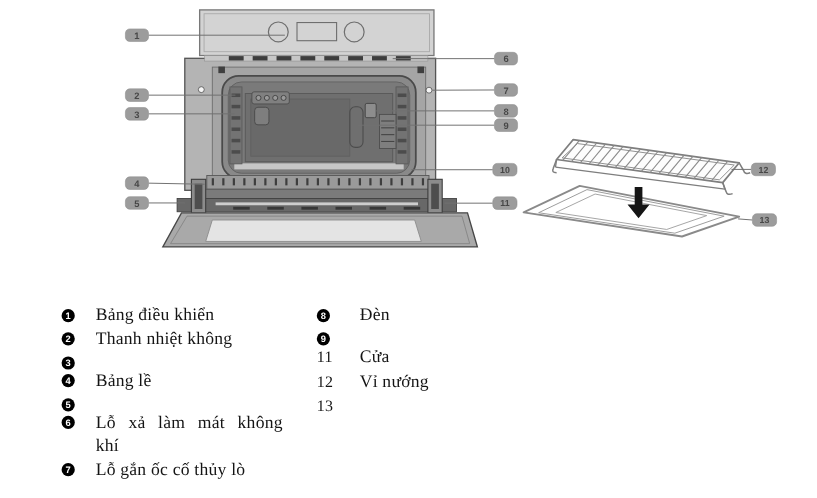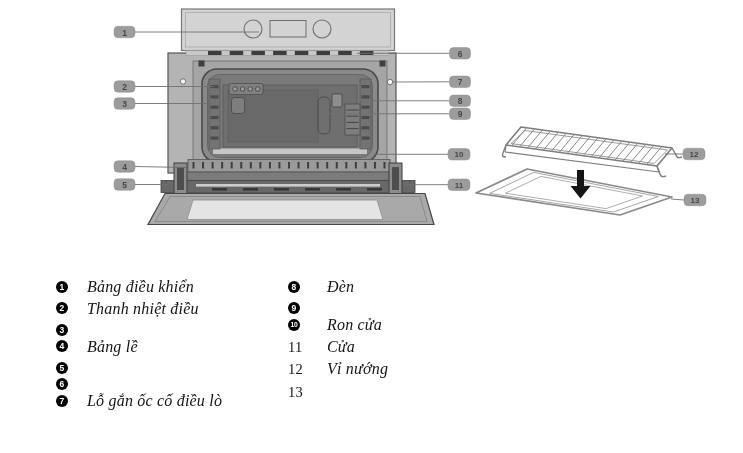--- a/index.html
+++ b/index.html
@@ -13,21 +13,21 @@
   .numcell{flex:0 0 auto;}
   .left-col .numcell{width:31px;}
   .right-col .numcell{width:39px;}
   .badge{
     display:block;width:12px;height:12px;border-radius:50%;background:#000;color:#fff;
     font-family:"Liberation Sans","DejaVu Sans",sans-serif;font-weight:bold;font-size:8.5px;
     line-height:12px;text-align:center;margin-top:4.5px;
   }
   .badge.two{font-size:6.8px;letter-spacing:-.3px;}
   .plainnum{font-size:14.5px;line-height:21.6px;color:#141414;}
-  .txtcell{flex:0 0 auto;font-style:italic;}
+  .txtcell{flex:0 0 auto;}
   .j-line{width:170px;text-align:justify;text-align-last:justify;}
   .callout-num{
     font-family:"Liberation Sans","DejaVu Sans",sans-serif;font-weight:bold;fill:#474747;
   }
 </style>
 </head>
 <body>
 
 <div class="stage">
 
@@ -266,21 +266,21 @@
       <div class="legend-row">
         <span class="numcell">
           <span class="badge">1</span>
         </span>
         <span class="txtcell">Bảng điều khiển</span>
       </div>
       <div class="legend-row">
         <span class="numcell">
           <span class="badge">2</span>
         </span>
-        <span class="txtcell">Thanh nhiệt điều</span>
+        <span class="txtcell">Thanh nhiệt không</span>
       </div>
       <div class="legend-row">
         <span class="numcell">
           <span class="badge">3</span>
         </span>
       </div>
       <div class="legend-row">
         <span class="numcell">
           <span class="badge">4</span>
         </span>
@@ -288,47 +288,45 @@
       </div>
       <div class="legend-row">
         <span class="numcell">
           <span class="badge">5</span>
         </span>
       </div>
       <div class="legend-row">
         <span class="numcell">
           <span class="badge">6</span>
         </span>
+        <span class="txtcell">
+          <div class="j-line">Lỗ xả làm mát không</div>
+          <div>khí</div>
+        </span>
       </div>
       <div class="legend-row">
         <span class="numcell">
           <span class="badge">7</span>
         </span>
-        <span class="txtcell">Lỗ gắn ốc cố điều lò</span>
+        <span class="txtcell">Lỗ gắn ốc cố thủy lò</span>
       </div>
     </div>
   <div class="legend-col right-col" id="legend-right" style="left:288px">
       <div class="legend-row">
         <span class="numcell">
           <span class="badge">8</span>
         </span>
         <span class="txtcell">Đèn</span>
       </div>
       <div class="legend-row">
         <span class="numcell">
           <span class="badge">9</span>
         </span>
       </div>
       <div class="legend-row">
-        <span class="numcell">
-          <span class="badge two">10</span>
-        </span>
-        <span class="txtcell">Ron cửa</span>
-      </div>
-      <div class="legend-row">
         <span class="numcell"><span class="plainnum">11</span></span>
         <span class="txtcell">Cửa</span>
       </div>
       <div class="legend-row">
         <span class="numcell"><span class="plainnum">12</span></span>
         <span class="txtcell">Vỉ nướng</span>
       </div>
       <div class="legend-row">
         <span class="numcell"><span class="plainnum">13</span></span>
       </div>

